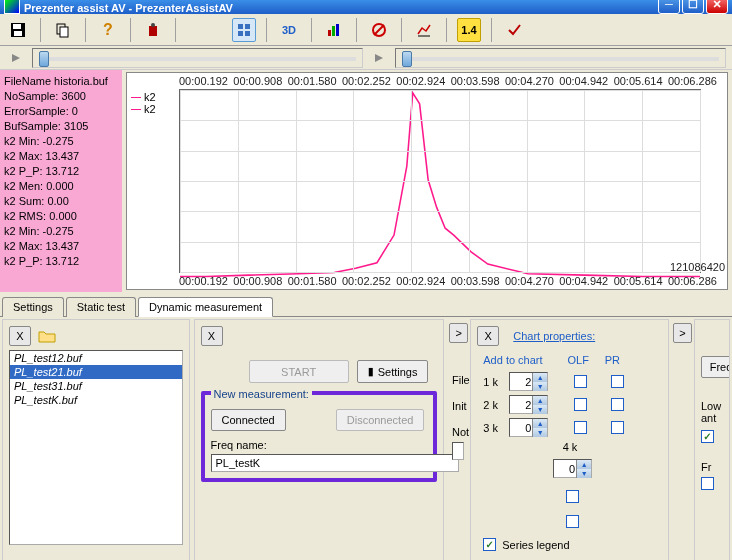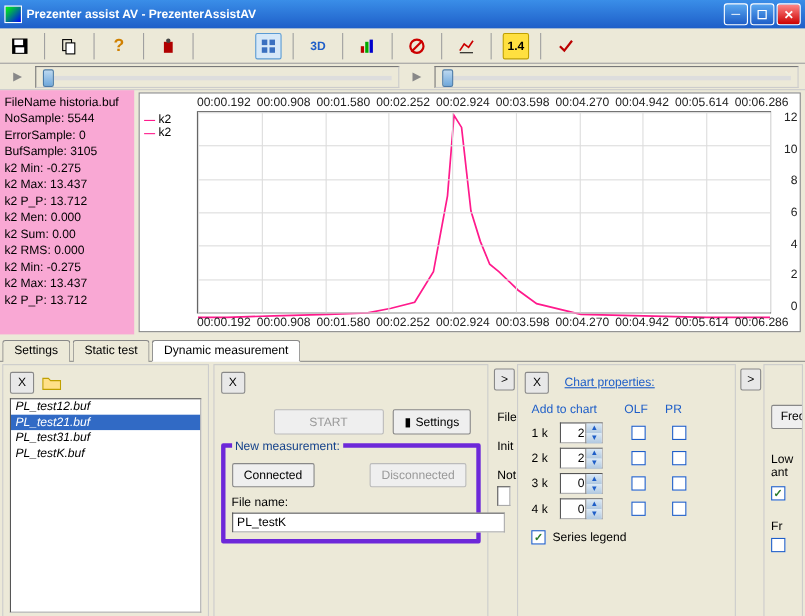--- a/index.html
+++ b/index.html
@@ -1,17 +1,17 @@
 <!DOCTYPE html>
 <html><head>
 <meta charset="utf-8">
 <style>
   * { box-sizing: border-box; font-family: Tahoma, Arial, sans-serif; font-size: 11px; }
   body { margin: 0; background: #ece9d8; width: 732px; height: 560px; overflow: hidden; }
-  .titlebar { height: 26px; background: linear-gradient(to bottom, #3a8ee8 0%, #1e5ec8 100%); display: flex; align-items: center; padding: 0 4px; color: white; font-weight: bold; }
+  .titlebar { height: 14px; background: linear-gradient(to bottom, #3a8ee8 0%, #1e5ec8 100%); display: flex; align-items: flex-end; padding: 0 4px; color: white; font-weight: bold; }
   .titlebar .icon { width: 16px; height: 16px; background: linear-gradient(135deg, #0f0, #00f); margin-right: 4px; border: 1px solid #fff; }
   .titlebar .title { flex: 1; }
   .winbtns { display: flex; gap: 2px; }
   .winbtn { width: 22px; height: 20px; border: 1px solid #fff; border-radius: 3px; display: flex; align-items: center; justify-content: center; font-weight: bold; color: white; }
   .winbtn.min, .winbtn.max { background: linear-gradient(to bottom, #5aa8f0, #1e5ec8); }
   .winbtn.close { background: linear-gradient(to bottom, #f88, #c00); }
   .toolbar { height: 32px; background: #ece9d8; border-bottom: 1px solid #a0a0a0; display: flex; align-items: center; padding: 2px 6px; gap: 6px; }
   .tbtn { width: 24px; height: 24px; display: flex; align-items: center; justify-content: center; border: 1px solid transparent; border-radius: 2px; }
   .sep { width: 1px; height: 24px; background: #a0a0a0; margin: 0 4px; }
   .slider-row { height: 24px; display: flex; align-items: center; padding: 2px 6px; gap: 6px; border-bottom: 1px solid #ccc; }
@@ -20,21 +20,21 @@
   .slider-thumb { position: absolute; top: 2px; left: 6px; width: 10px; height: 16px; background: linear-gradient(to bottom, #bcd8f0, #6fa8dc); border: 1px solid #4a7aa8; border-radius: 2px; }
   .middle { display: flex; height: 222px; }
   .info-col { width: 122px; padding: 4px; background: #f9a8d4; }
   .info-line { white-space: nowrap; color: #000; line-height: 15px; }
   .chart-wrap { flex: 1; background: #fff; border: 1px solid #888; margin: 2px 4px; position: relative; overflow: hidden; }
   .legend { position: absolute; left: 4px; top: 18px; }
   .legend-item { display: flex; align-items: center; gap: 3px; color: #000; }
   .legend-dash { width: 10px; height: 1px; background: #ff1a8c; }
   .chart-top { position: absolute; top: 2px; left: 52px; right: 10px; display: flex; justify-content: space-between; font-size: 10px; color: #222; }
   .chart-bot { position: absolute; bottom: 2px; left: 52px; right: 10px; display: flex; justify-content: space-between; font-size: 10px; color: #222; }
-  .chart-y { position: absolute; right: 2px; top: 16px; bottom: 16px; display: flex; flex-direction: column; justify-content: space-between; align-items: flex-end; font-size: 10px; color: #222; }
+  .chart-y { position: absolute; right: 2px; top: 16px; bottom: 16px; display: flex; flex-direction: row; justify-content: space-between; align-items: flex-end; font-size: 10px; color: #222; }
   .plot-area { position: absolute; left: 52px; right: 26px; top: 16px; bottom: 16px; border: 1px solid #666; background: #fff; }
   .grid-h { position: absolute; left: 0; right: 0; height: 1px; background: #ddd; }
   .grid-v { position: absolute; top: 0; bottom: 0; width: 1px; background: #ddd; }
   .tabstrip { display: flex; border-bottom: 1px solid #888; background: #ece9d8; padding-top: 4px; padding-left: 2px;}
   .tab { padding: 3px 10px; border: 1px solid #888; border-bottom: none; background: #ece9d8; margin-right: 2px; border-top-left-radius: 3px; border-top-right-radius: 3px; position: relative; top: 1px;}
   .tab.active { background: #fff; border-bottom: 1px solid #fff;}
   .panel-area { display: flex; background: #ece9d8; height: 254px;}
   .pane { background: #ece9d8; border: 1px solid #ccc; margin: 2px; padding: 6px; }
   .xbtn { width: 22px; height: 20px; border: 1px solid #888; background: #e8e8e8; display: inline-flex; align-items: center; justify-content: center; border-radius: 2px;}
   .file-list { background: #fff; border: 1px inset #aaa; height: 195px; overflow: auto; margin-top: 4px; }
@@ -159,21 +159,21 @@
     </div>
   <div class="slider">
       <div class="slider-track"></div>
       <div class="slider-thumb"></div>
     </div>
 </div>
 
 <div class="middle">
   <div class="info-col" id="info-col">
       <div class="info-line">FileName historia.buf</div>
-      <div class="info-line">NoSample: 5544</div>
+      <div class="info-line">NoSample: 3600</div>
       <div class="info-line">ErrorSample: 0</div>
       <div class="info-line">BufSample: 3105</div>
       <div class="info-line">k2 Min:  -0.275</div>
       <div class="info-line">k2 Max:  13.437</div>
       <div class="info-line">k2 P_P:  13.712</div>
       <div class="info-line">k2 Men:  0.000</div>
       <div class="info-line">k2 Sum:  0.00</div>
       <div class="info-line">k2 RMS:  0.000</div>
       <div class="info-line">k2 Min:  -0.275</div>
       <div class="info-line">k2 Max:  13.437</div>
@@ -281,21 +281,21 @@
           <span>▮</span>
           <span>Settings</span>
         </span>
     </div>
     <div class="groupbox">
       <div class="gtitle">New measurement:</div>
       <div style="display:flex;gap:10px;margin:6px 0;">
         <span class="btn">Connected</span>
         <span class="btn disabled">Disconnected</span>
       </div>
-      <div style="margin-top:8px;">File name:</div>
+      <div style="margin-top:8px;">Freq name:</div>
       <input class="txt" style="width: 248px; margin-top: 3px;" value="PL_testK">
     </div>
   </div>
 
   <div style="width:4px;"></div>
   <div class="arrow-btn" style="margin-top:6px;">&gt;</div>
 
   <div class="pane" style="width:210px;">
     <div style="display:flex;align-items:center;gap:14px;">
       <span class="xbtn">X</span>
@@ -342,21 +342,21 @@
             <span class="spin-btns">
               <span>▲</span>
               <span>▼</span>
             </span>
           </span>
           <span style="width:14px"></span>
           <span class="chk"></span>
           <span style="width:12px"></span>
           <span class="chk"></span>
         </div>
-        <div style="display: flex; align-items: center; gap: 6px; margin: 4px 0px 4px 6px;">
+        <div style="display: flex; align-items: center; gap: 6px; margin: 4px 0px 4px 6px; flex-direction: column;">
           <span style="width:20px;">4 k</span>
           <span class="spin">
             <input value="0" style="">
             <span class="spin-btns">
               <span>▲</span>
               <span>▼</span>
             </span>
           </span>
           <span style="width:14px"></span>
           <span class="chk"></span>

